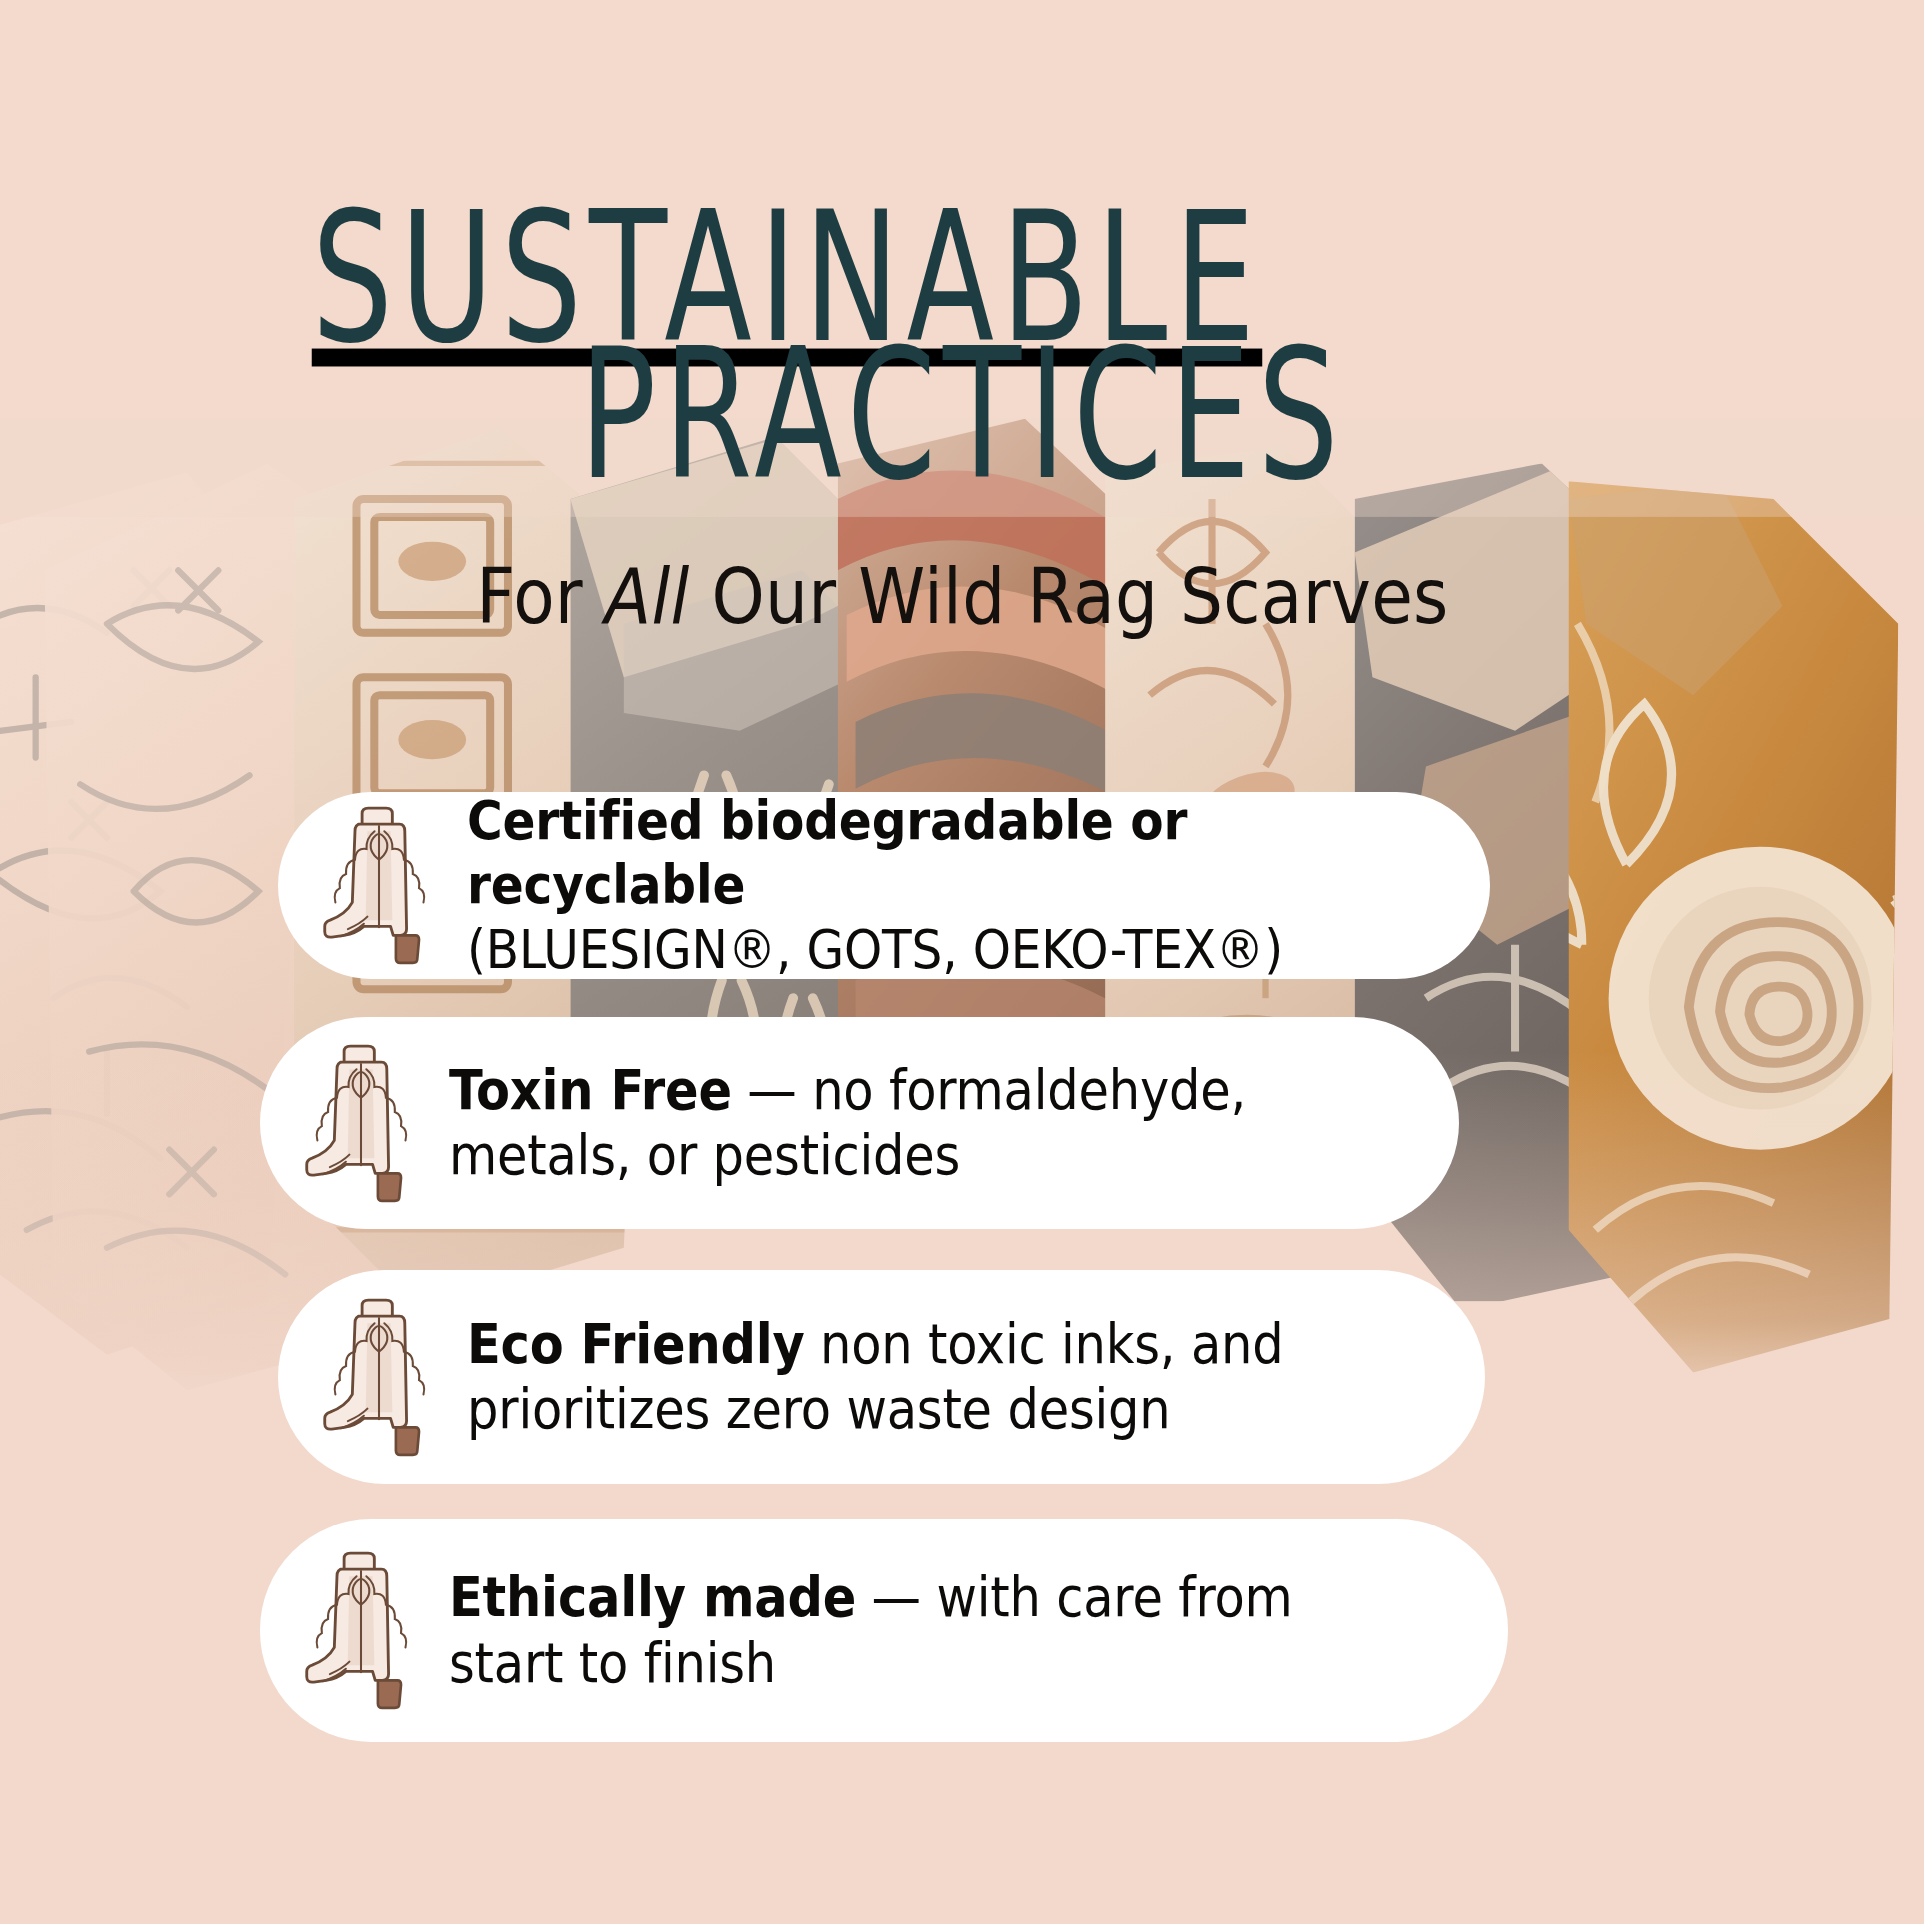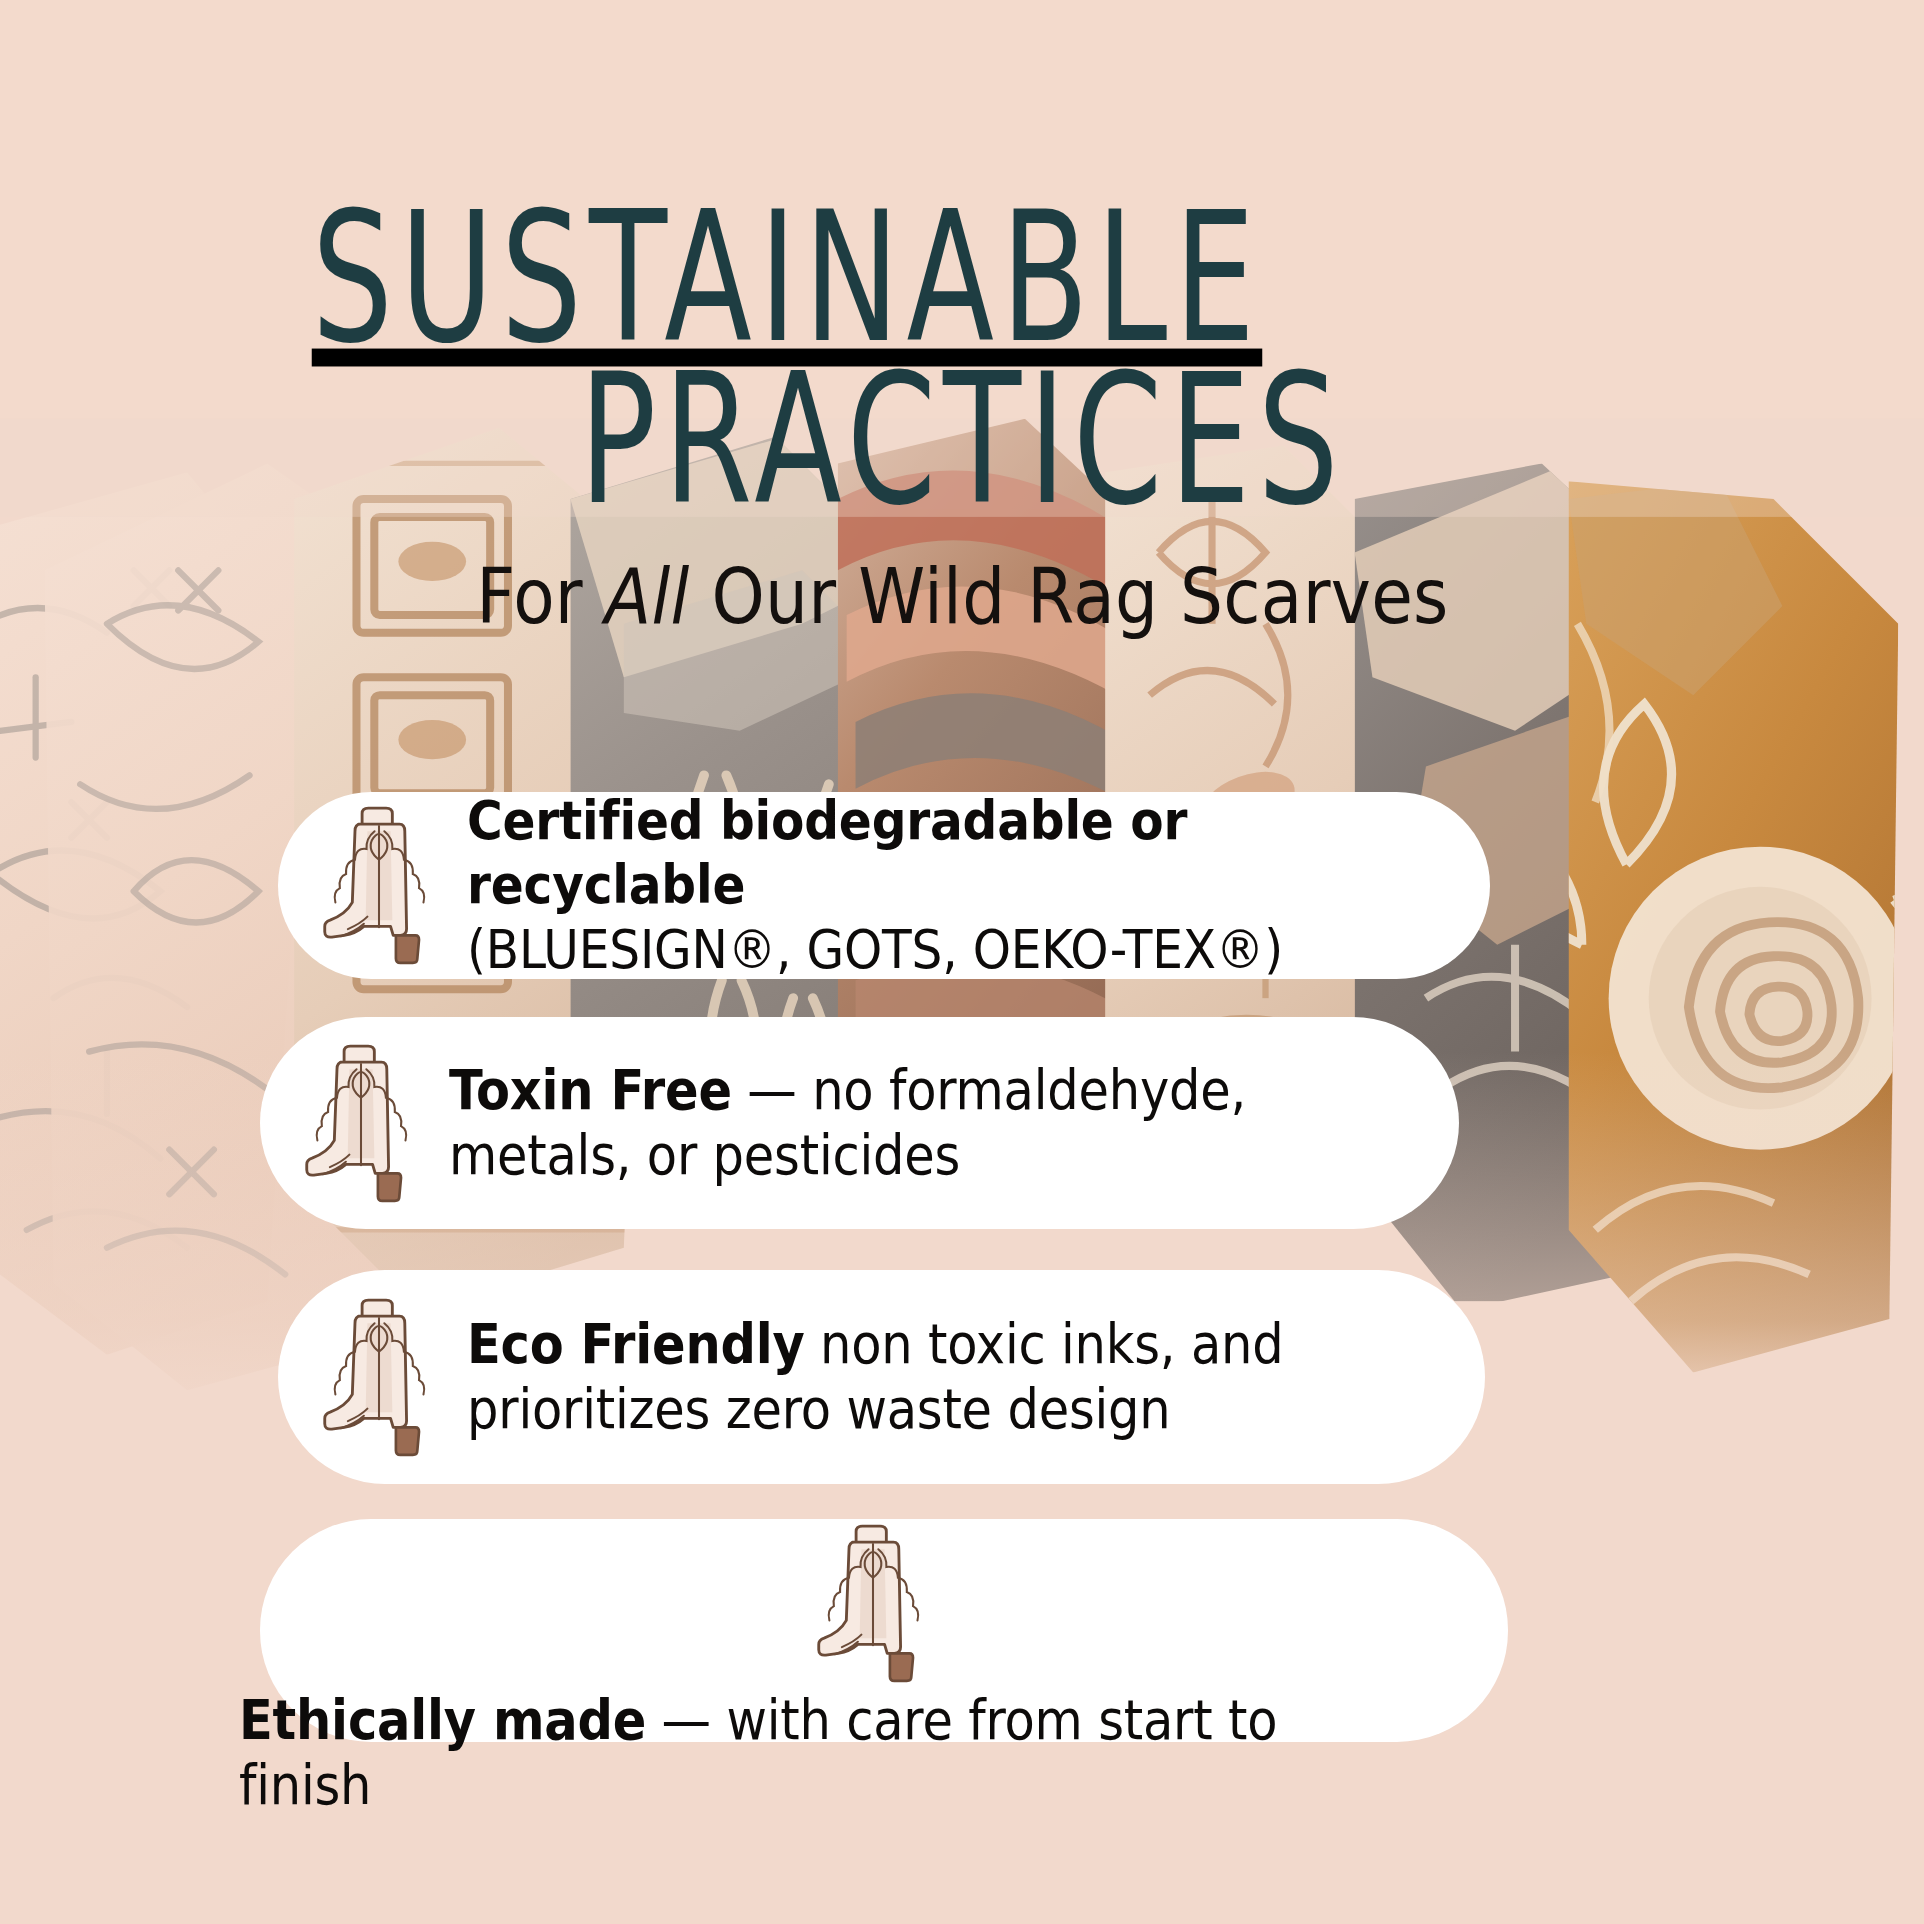--- a/index.html
+++ b/index.html
@@ -29,21 +29,21 @@
     letter-spacing:0.055em;
     line-height:0.94;
     text-align:center;
     font-size:160px;
     margin:0;
     transform:scaleX(0.80) scaleY(1.12);
     transform-origin:50% 0;
     white-space:nowrap;
   }
   #title-line1{position:absolute;left:0;top:194px;width:1574px;text-decoration:underline;}
-  #title-line2{position:absolute;left:0;top:356px;width:1925px;}
+  #title-line2{position:absolute;left:0;top:331px;width:1925px;}
 
   #subtitle{
     position:absolute;left:0;top:552px;width:1925px;
     text-align:center;
     font-family:"DejaVu Sans", sans-serif;
     color:#14100e;
     font-size:77px;
     letter-spacing:0.004em;
     white-space:nowrap;
     transform:scaleX(0.88);
@@ -76,21 +76,21 @@
     transform-origin:0 50%;
     width:111%;
   }
   .card-text b{font-weight:700;}
   .card-text .reg{font-weight:400;}
 
   
   #card-0{position:absolute;left:278px;top:8px;   width:1212px;height:187px;border-radius:98px;}
   #card-1{position:absolute;left:260px;top:233px; width:1199px;height:212px;border-radius:107px;}
   #card-2{position:absolute;left:278px;top:486px; width:1207px;height:214px;border-radius:107px;justify-content:center;}
-  #card-3{position:absolute;left:260px;top:735px; width:1248px;height:223px;border-radius:111px;flex-direction:column;}
+  #card-3{position:absolute;left:260px;top:735px; width:1248px;height:223px;border-radius:111px;}
 
   #card-0 .card-text{font-size:54px;}
   #card-1 .card-text{font-size:55px;}
   #card-2 .card-text{font-size:55px;}
   #card-3 .card-text{font-size:55px;}
 </style>
 </head>
 <body>
 
 <div id="photo">

